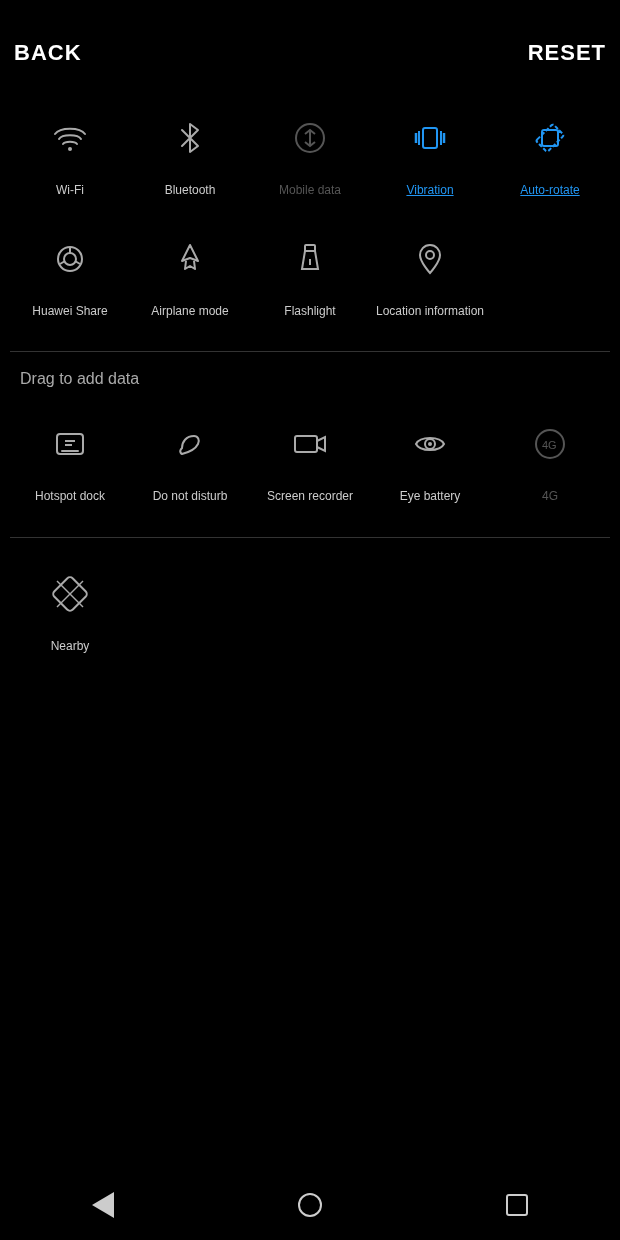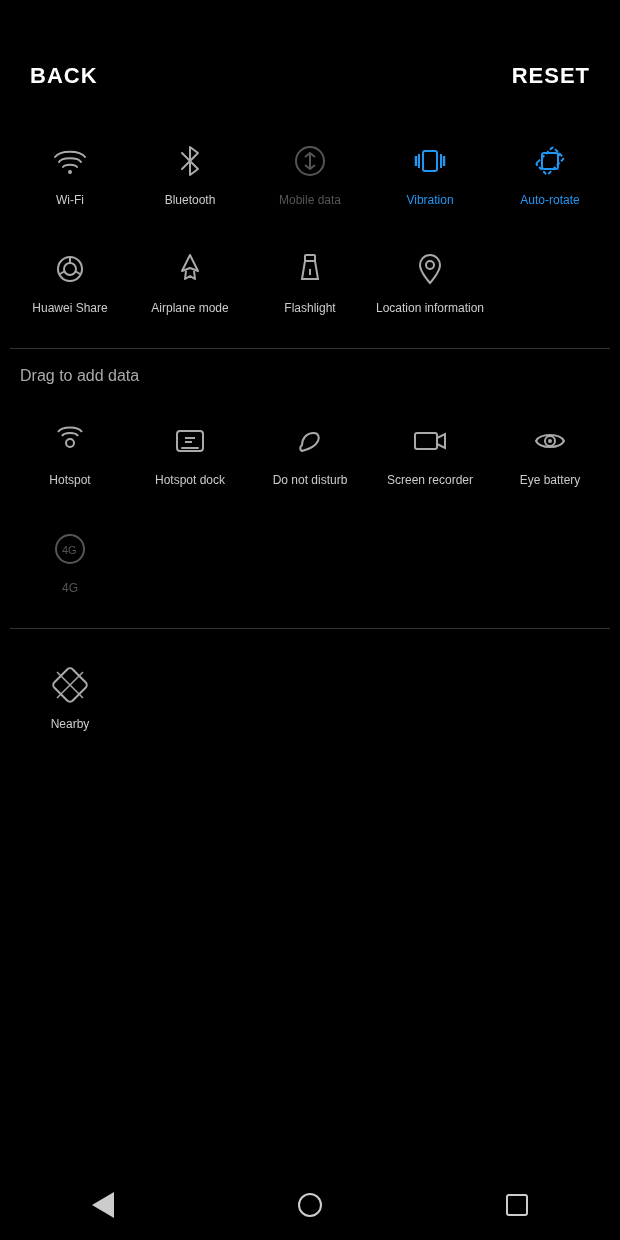--- a/index.html
+++ b/index.html
@@ -7,22 +7,21 @@
       background: #000;
       color: #fff;
       font-family: sans-serif;
       width: 620px;
       min-height: 1240px;
       position: relative;
     }
     .header {
       display: flex;
       justify-content: space-between;
-      padding: 40px 30px 20px;
-      margin-top: 23px;
+      padding: 40px 14px 20px;
     }
     .header-btn {
       font-size: 22px;
       font-weight: bold;
       color: #fff;
       background: none;
       border: none;
       cursor: pointer;
       letter-spacing: 1px;
     }
@@ -48,23 +47,25 @@
       display: flex;
       align-items: center;
       justify-content: center;
       margin-bottom: 8px;
     }
     .tile-label {
       font-size: 12px;
       text-align: center;
       color: #ccc;
       line-height: 1.3;
+      margin-top: 13px;
     }
     .tile-label.active {
       color: #2196F3;
+      text-decoration: underline;
     }
     .tile-icon svg {
       width: 36px;
       height: 36px;
     }
     .divider {
       height: 1px;
       background: #333;
       margin: 4px 10px;
     }
@@ -221,30 +222,20 @@
   </div>
 </div>
 
 <div class="divider"></div>
 
 <div class="drag-label">Drag to add data</div>
 
 <div class="grid-section">
   <div class="grid">
 
-    <div class="tile">
-      <div class="tile-icon">
-        <svg viewBox="0 0 36 36" fill="none" stroke="#aaa" stroke-width="2">
-          <circle cx="18" cy="20" r="4"></circle>
-          <path d="M10 13 C12 9 24 9 26 13"></path>
-          <path d="M6 9 C10 3 26 3 30 9"></path>
-        </svg>
-      </div>
-      <span class="tile-label">Hotspot</span>
-    </div>
 
 
     <div class="tile">
       <div class="tile-icon">
         <svg viewBox="0 0 36 36" fill="none" stroke="#aaa" stroke-width="2">
           <rect x="5" y="8" width="26" height="20" rx="3"></rect>
           <rect x="9" y="24" width="18" height="2" rx="1" fill="#aaa" stroke="none"></rect>
           <line x1="13" y1="15" x2="23" y2="15"></line>
           <line x1="13" y1="19" x2="20" y2="19"></line>
         </svg>

